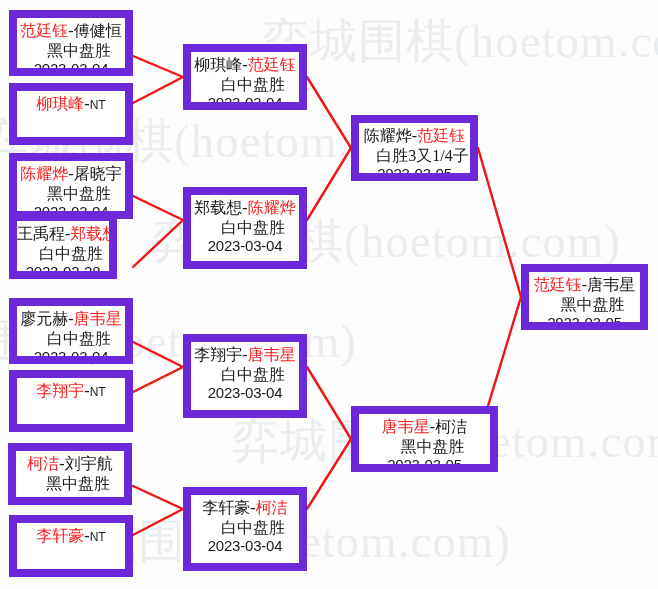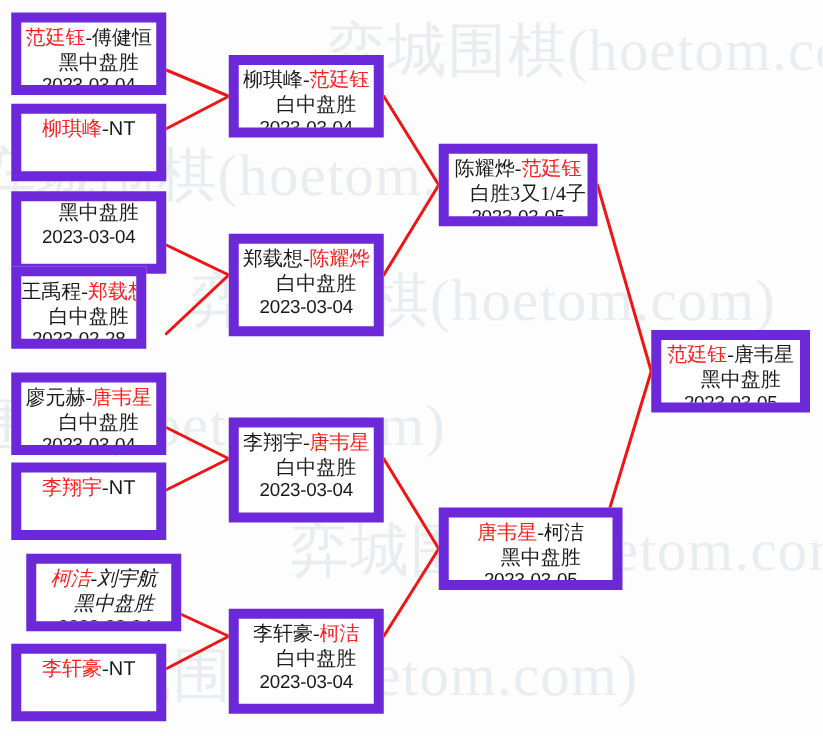--- a/index.html
+++ b/index.html
@@ -75,21 +75,21 @@
   }
   .match-box .date {
     font-size: 15px;
     font-family: "Liberation Sans", "DejaVu Sans", sans-serif;
     letter-spacing: -0.2px;
   }
   .match-box.bye .players {
     padding-top: 3px;
   }
   .match-box.bye .nt {
-    font-size: 16px;
+    font-size: 12px;
     font-family: "Liberation Sans", "DejaVu Sans", sans-serif;
   }
   .pl-win  { color: #fa2020; }
   .pl-lose { color: #1a1a1a; }
   .dash    { color: #1a1a1a; }
 </style>
 </head>
 <body>
 
 <div id="bracket-root">
@@ -123,37 +123,38 @@
   <div id="boxes-layer">
       <div class="match-box" style="left: 9px; top: 10px; width: 124px; height: 66px;">
         <span class="line players"><span class="pl-win">范廷钰</span><span class="dash">-</span><span class="pl-lose">傅健恒</span></span>
         <span class="line result">黑中盘胜</span>
         <span class="line date">2023-03-04</span>
       </div>
       <div class="match-box bye" style="left: 9px; top: 83px; width: 124px; height: 62px;">
         <span class="line players"><span class="pl-win">柳琪峰</span><span class="dash">-</span><span class="nt pl-lose">NT</span></span>
       </div>
       <div class="match-box" style="left: 9px; top: 153px; width: 124px; height: 66px;">
+        <span class="line players"><span class="pl-win">陈耀烨</span><span class="dash">-</span><span class="pl-lose">屠晓宇</span></span>
         <span class="line result">黑中盘胜</span>
         <span class="line date">2023-03-04</span>
       </div>
       <div class="match-box" style="left: 9px; top: 213px; width: 108px; height: 66px;">
         <span class="line players"><span class="pl-lose">王禹程</span><span class="dash">-</span><span class="pl-win">郑载想</span></span>
         <span class="line result">白中盘胜</span>
         <span class="line date">2023-02-28</span>
       </div>
       <div class="match-box" style="left: 9px; top: 298px; width: 124px; height: 66px;">
         <span class="line players"><span class="pl-lose">廖元赫</span><span class="dash">-</span><span class="pl-win">唐韦星</span></span>
         <span class="line result">白中盘胜</span>
         <span class="line date">2023-03-04</span>
       </div>
       <div class="match-box bye" style="left: 9px; top: 370px; width: 124px; height: 62px;">
         <span class="line players"><span class="pl-win">李翔宇</span><span class="dash">-</span><span class="nt pl-lose">NT</span></span>
       </div>
-      <div class="match-box" style="left: 21px; top: 443px; width: 124px; height: 62px; font-style: italic;">
+      <div class="match-box" style="left: 8px; top: 443px; width: 124px; height: 62px;">
         <span class="line players"><span class="pl-win">柯洁</span><span class="dash">-</span><span class="pl-lose">刘宇航</span></span>
         <span class="line result">黑中盘胜</span>
         <span class="line date">2023-03-04</span>
       </div>
       <div class="match-box bye" style="left: 9px; top: 515px; width: 124px; height: 62px;">
         <span class="line players"><span class="pl-win">李轩豪</span><span class="dash">-</span><span class="nt pl-lose">NT</span></span>
       </div>
       <div class="match-box" style="left: 183px; top: 44px; width: 124px; height: 66px;">
         <span class="line players"><span class="pl-lose">柳琪峰</span><span class="dash">-</span><span class="pl-win">范廷钰</span></span>
         <span class="line result">白中盘胜</span>

